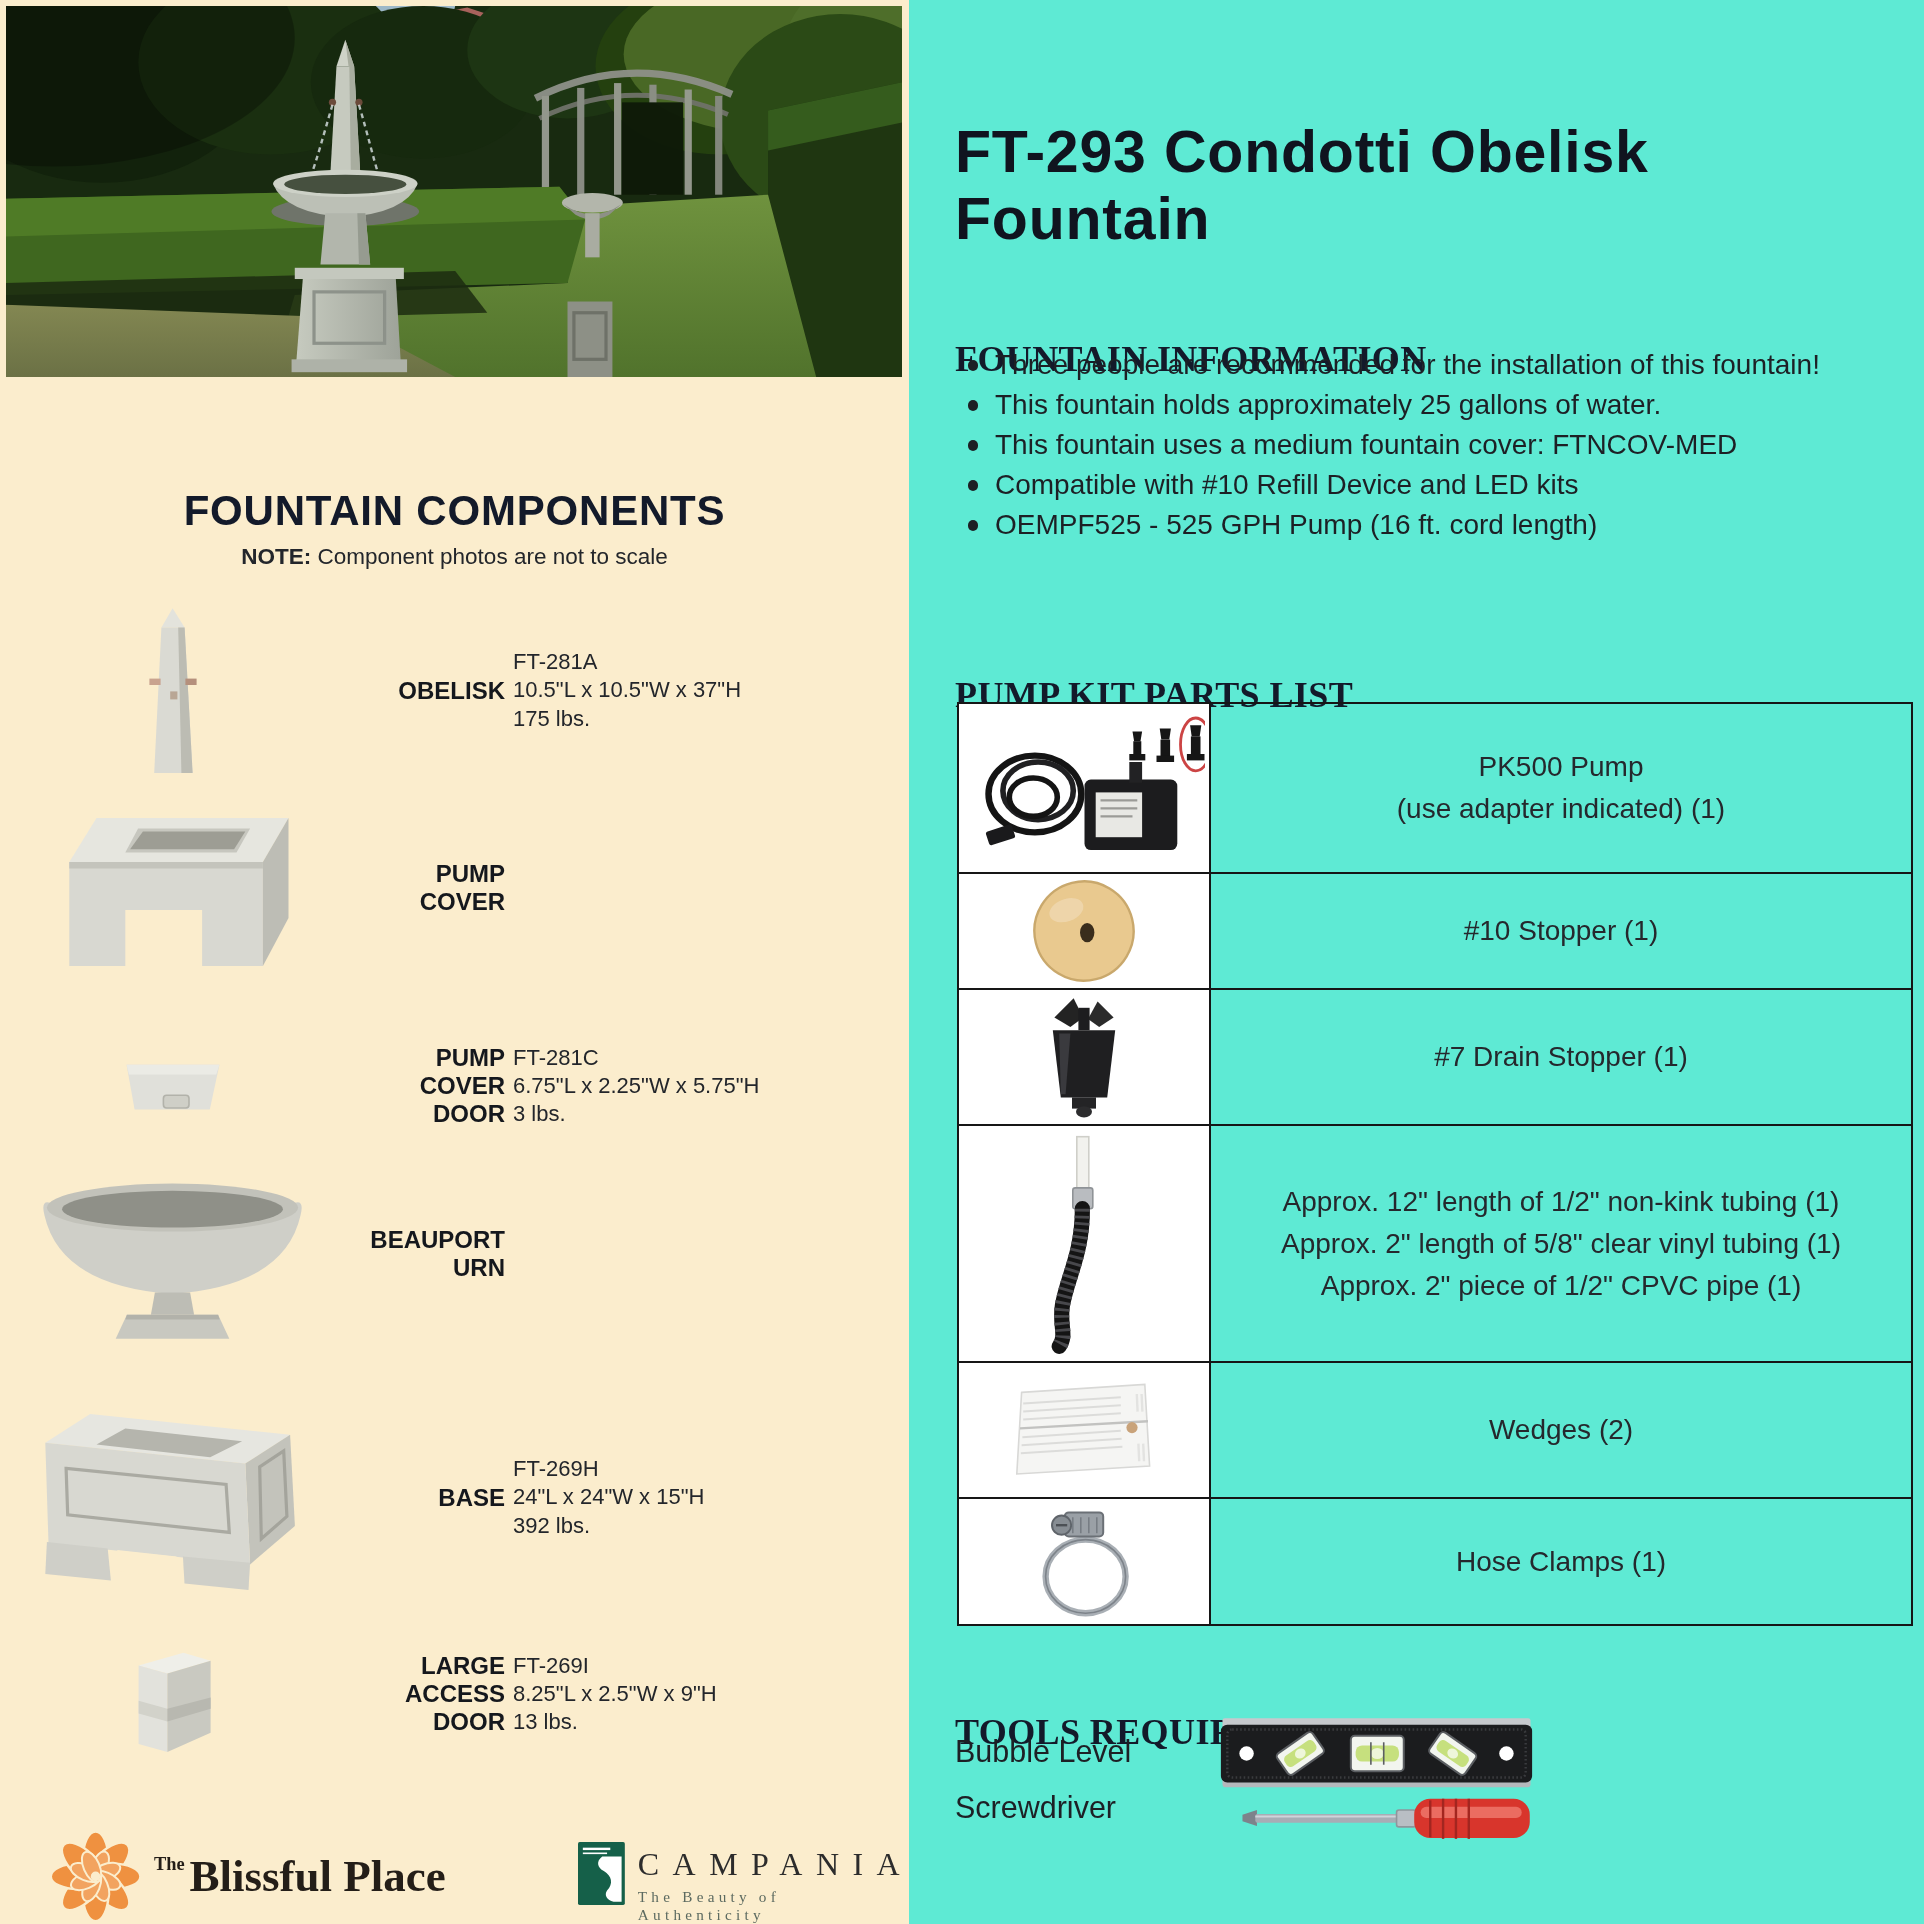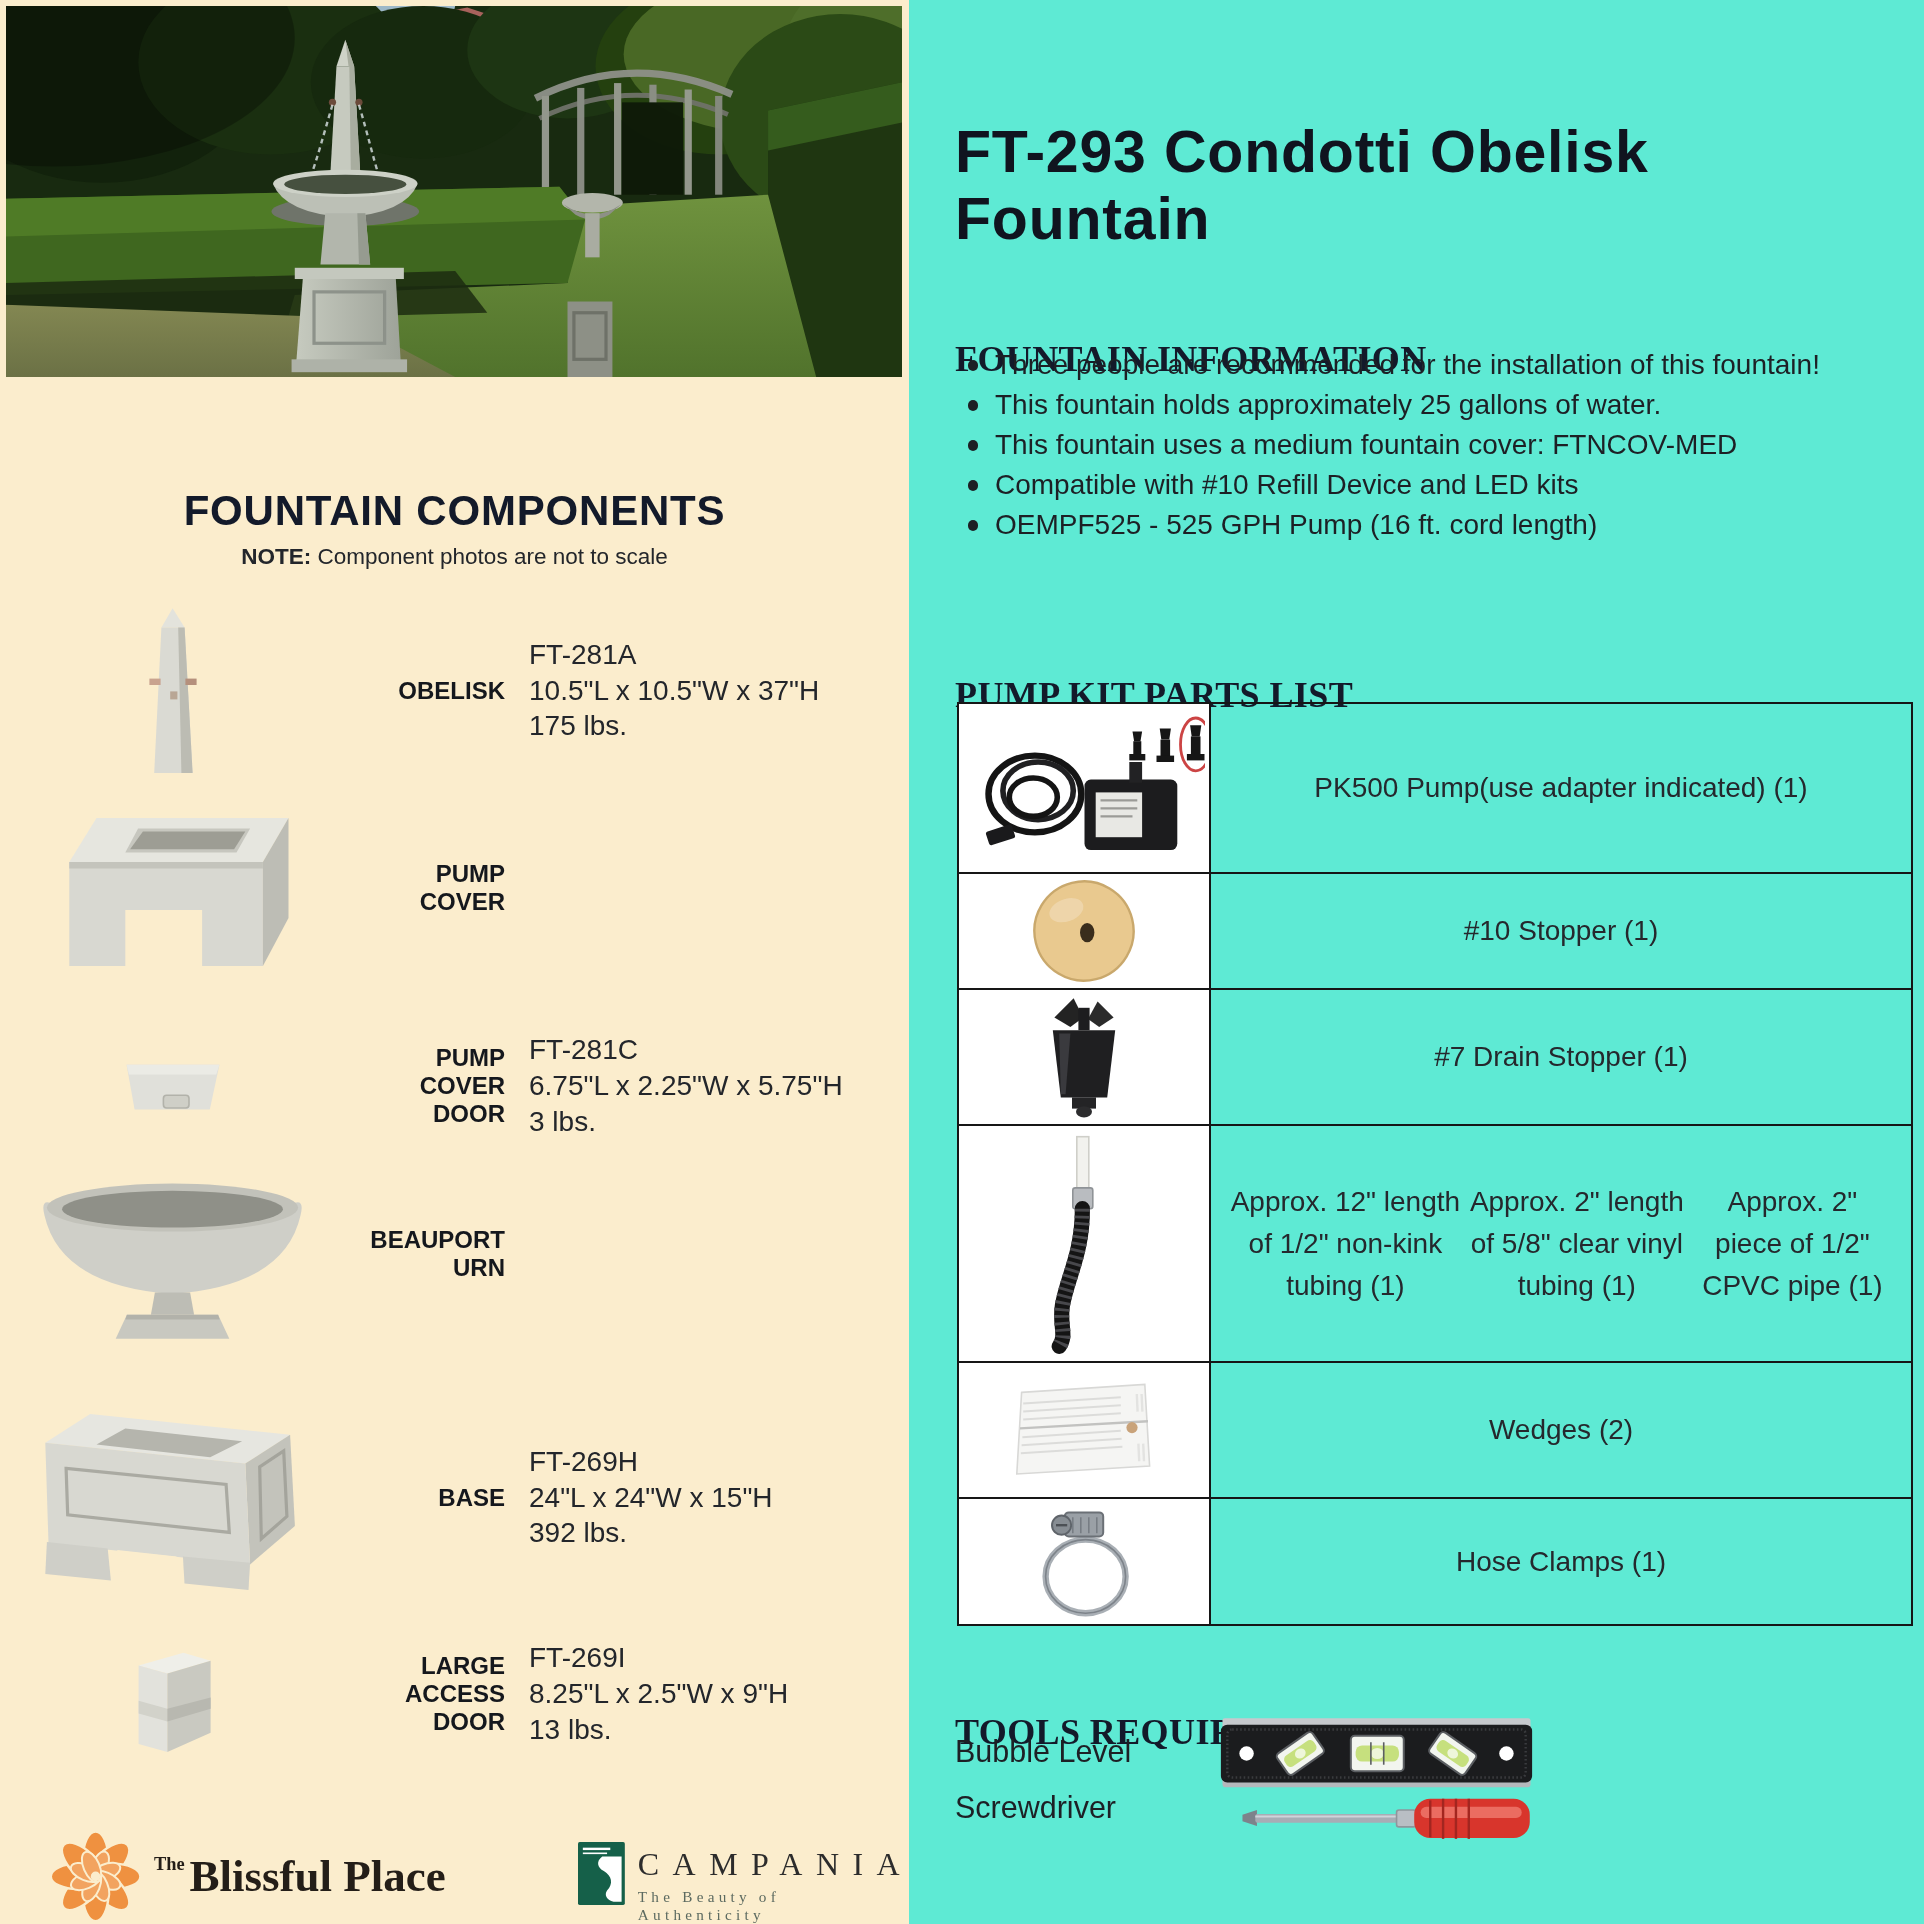--- a/index.html
+++ b/index.html
@@ -14,21 +14,21 @@
 
   .fc-title{position:absolute;left:0;top:452px;width:909px;text-align:center;
             font-size:42px;font-weight:bold;letter-spacing:0.8px;color:#131a2a;}
   .fc-note{position:absolute;left:0;top:521px;width:909px;text-align:center;
            font-size:22.5px;color:#23262b;}
   .fc-note b{font-weight:bold;}
 
   .comp-row{position:absolute;left:0;width:909px;display:flex;align-items:center;}
   .comp-fig{width:345px;display:flex;justify-content:center;align-items:center;flex:none;}
   .comp-label{width:160px;flex:none;text-align:right;font-weight:bold;font-size:24px;color:#15181d;}
-  .comp-specs{margin-left:24px;width:345px;flex:none;font-size:28px;line-height:1.28;color:#23262b;}
+  .comp-specs{margin-left:8px;width:345px;flex:none;font-size:22px;line-height:1.28;color:#23262b;}
 
   .row-obelisk{top:590px;height:201px;}
   .row-pumpcover{top:798px;height:180px;}
   .row-door{top:1036px;height:100px;}
   .row-urn{top:1153px;height:201px;}
   .row-base{top:1397px;height:201px;}
   .row-accessdoor{top:1624px;height:140px;}
 
   
   .blissful{position:absolute;left:38px;top:1830px;display:flex;align-items:center;}
@@ -55,21 +55,21 @@
   ul.info{position:absolute;left:46px;top:345px;width:967px;margin:0;padding:0;list-style:none;}
   ul.info li{position:relative;padding-left:40px;font-size:28px;line-height:40px;color:#1d2025;}
   ul.info li::before{content:"";position:absolute;left:13px;top:15.2px;width:10.4px;height:10.4px;
                      border-radius:50%;background:#1d2025;}
 
   .ptable{position:absolute;left:48px;top:702px;width:956px;border:2.4px solid #161616;box-sizing:border-box;}
   .prow{display:flex;border-bottom:2.4px solid #161616;box-sizing:border-box;}
   .prow:last-child{border-bottom:none;}
   .pcell-img{width:252px;flex:none;border-right:2.4px solid #161616;box-sizing:border-box;
              display:flex;align-items:center;justify-content:center;background:#ffffff;}
-  .pcell-text{flex:1;display:flex;flex-direction:row;justify-content:center;align-items:center;
+  .pcell-text{flex:1;display:flex;flex-direction:column;justify-content:center;align-items:center;
               text-align:center;font-size:28px;line-height:1.5;color:#25282d;padding:8px 19px;box-sizing:border-box;}
 
   .tool-label{position:absolute;left:46px;font-size:30.5px;color:#1d2025;}
   .tool-bubble{top:1734px;}
   .tool-screw{top:1790px;}
   .tool-img{position:absolute;}
   .img-level{left:307px;top:1715px;}
   .img-screw{left:311px;top:1789px;}
 </style>
 </head>

